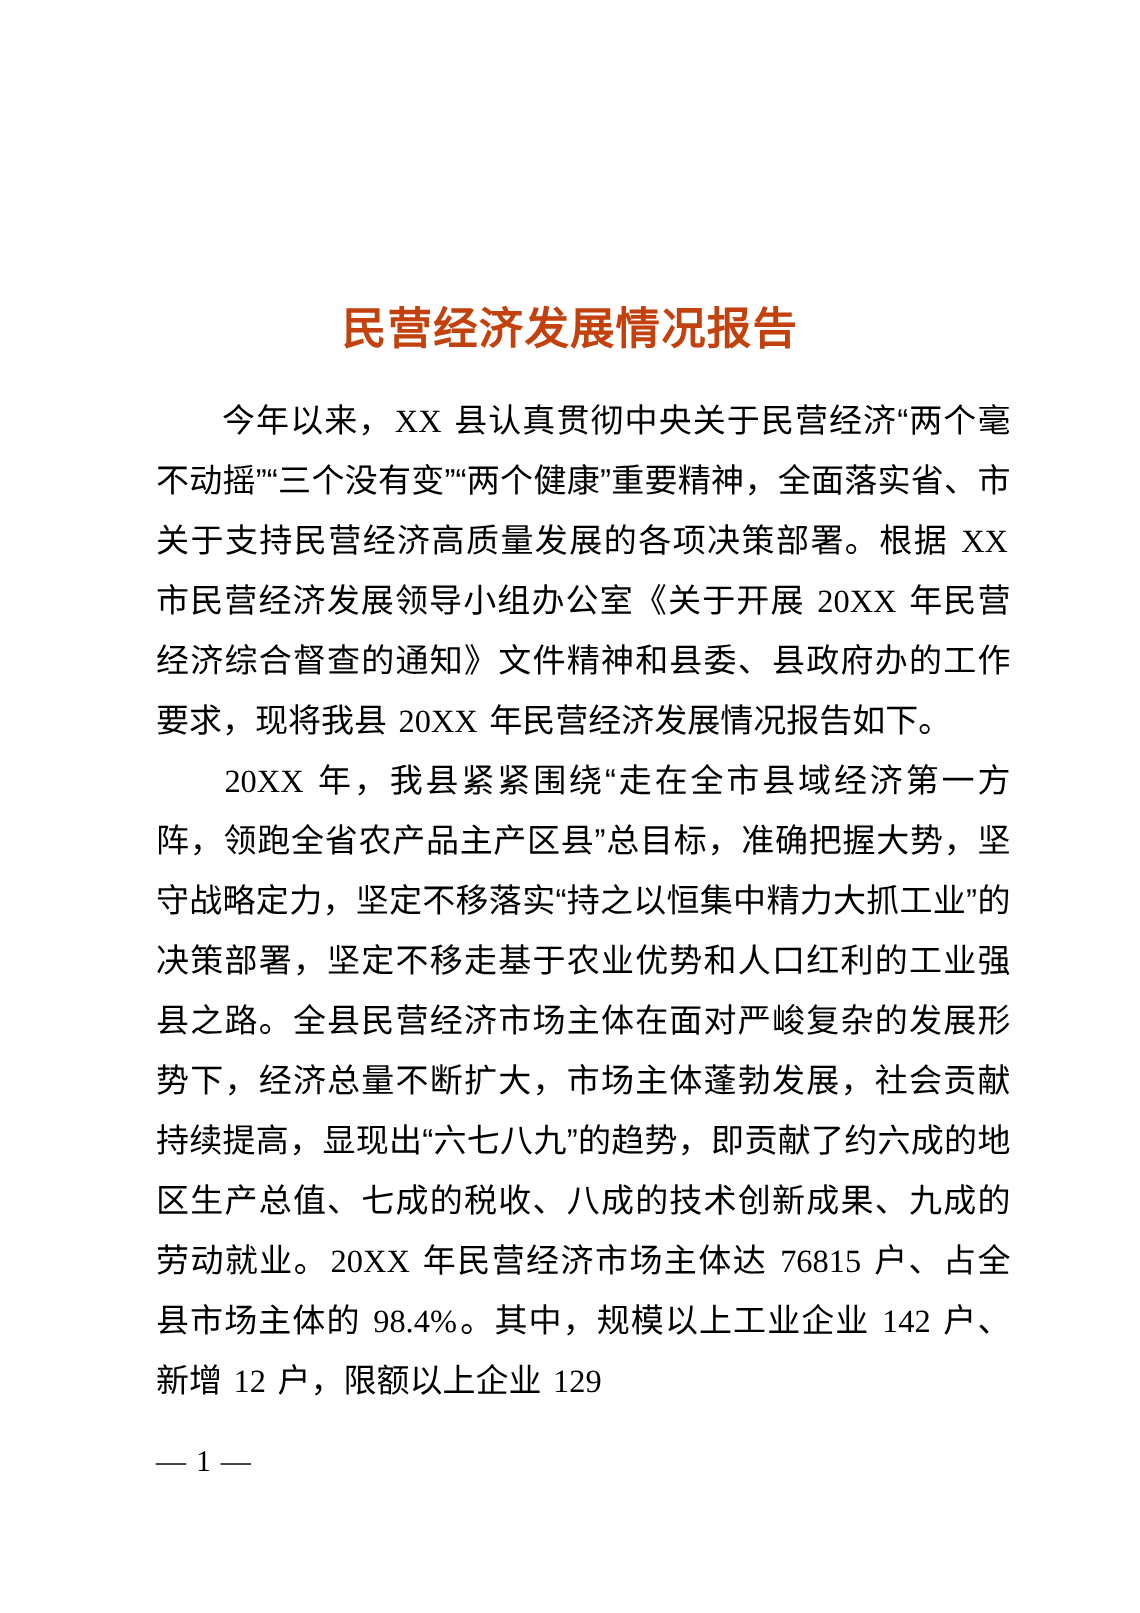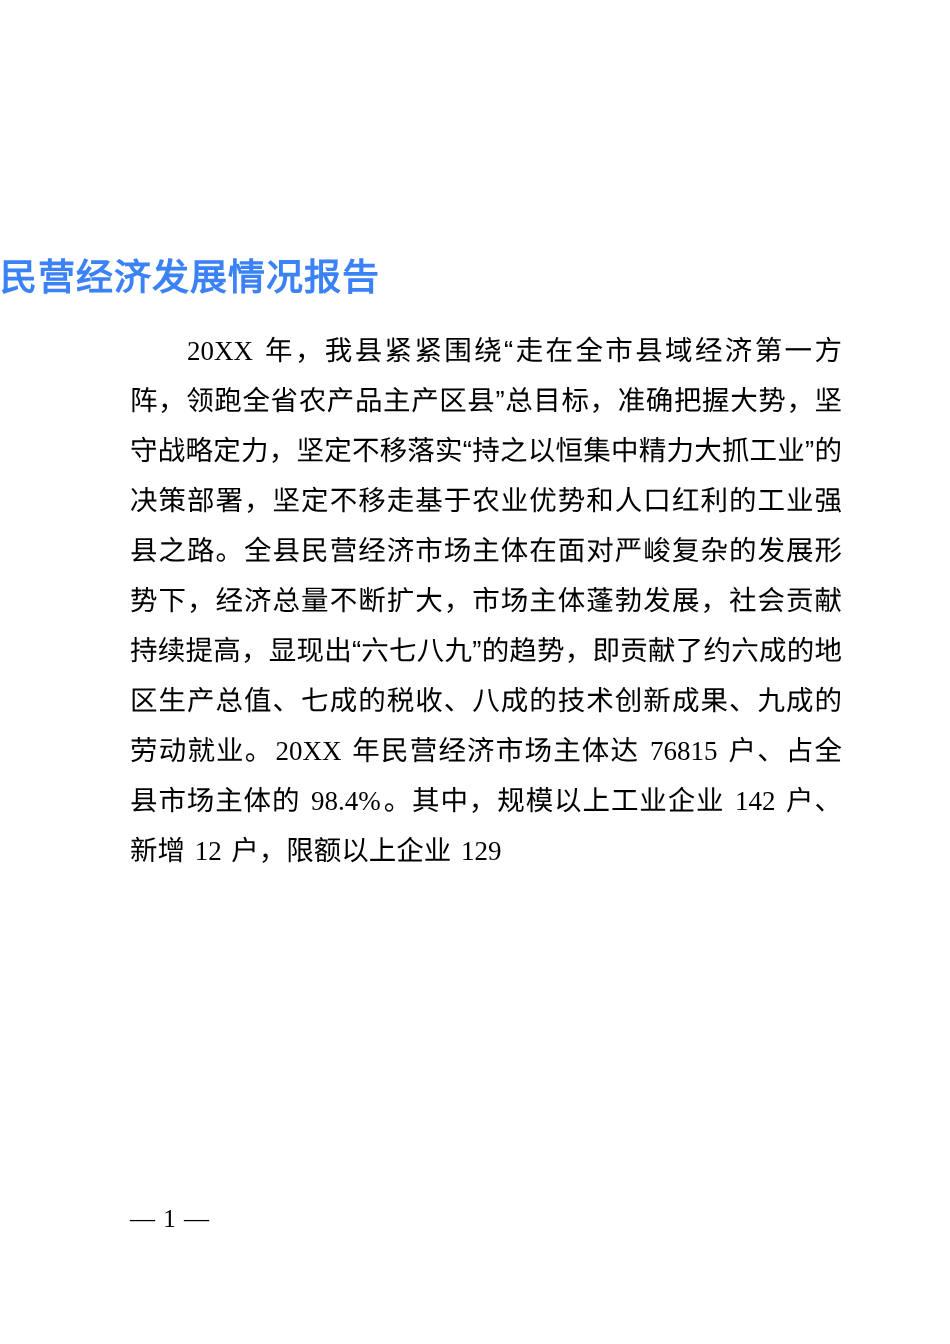--- a/index.html
+++ b/index.html
@@ -21,27 +21,27 @@
     color: #000000;
     -webkit-font-smoothing: antialiased;
   }
 
   
   .doc-title {
     position: absolute;
     top: 228px;
     left: 0;
     width: 950px;
-    text-align: left;
-    font-family: Liberation Sans, sans-serif;
+    text-align: center;
+    font-family: Liberation Mono, monospace;
     font-size: 37px;
     font-weight: 600;
     letter-spacing: 1px;
     line-height: 50px;
-    color: #3b82f6;
+    color: #c2410c;
     white-space: nowrap;
   }
 
   
   .body-col {
     position: absolute;
     top: 326px;
     left: 130px;
     width: 712px;
   }
@@ -87,20 +87,21 @@
 </style>
 </head>
 <body>
 
 <div class="page">
 
   <h1 class="doc-title">民营经济发展情况报告</h1>
 
   <div class="body-col">
 
+    <p class="para">今年以来，<span class="lat">XX</span> 县认真贯彻中央关于民营经济“两个毫不动摇”“三个没有变”“两个健康”重要精神，全面落实省、市关于支持民营经济高质量发展的各项决策部署。根据 <span class="lat">XX</span> 市民营经济发展领导小组办公室《关于开展 <span class="lat">20XX</span> 年民营经济综合督查的通知》文件精神和县委、县政府办的工作要求，现将我县 <span class="lat">20XX</span> 年民营经济发展情况报告如下。</p>
 
 
     <p class="para"><span class="lat">20XX</span> 年，我县紧紧围绕“走在全市县域经济第一方阵，领跑全省农产品主产区县”总目标，准确把握大势，坚守战略定力，坚定不移落实“持之以恒集中精力大抓工业”的决策部署，坚定不移走基于农业优势和人口红利的工业强县之路。全县民营经济市场主体在面对严峻复杂的发展形势下，经济总量不断扩大，市场主体蓬勃发展，社会贡献持续提高，显现出“六七八九”的趋势，即贡献了约六成的地区生产总值、七成的税收、八成的技术创新成果、九成的劳动就业。<span class="lat">20XX</span> 年民营经济市场主体达 <span class="lat">76815</span> 户、占全县市场主体的 <span class="lat">98.4%</span>。其中，规模以上工业企业 <span class="lat">142</span> 户、新增 <span class="lat">12</span> 户，限额以上企业 <span class="lat">129</span></p>
 
   </div>
 
   <div class="page-footer">— 1 —</div>
 
 </div>
 

